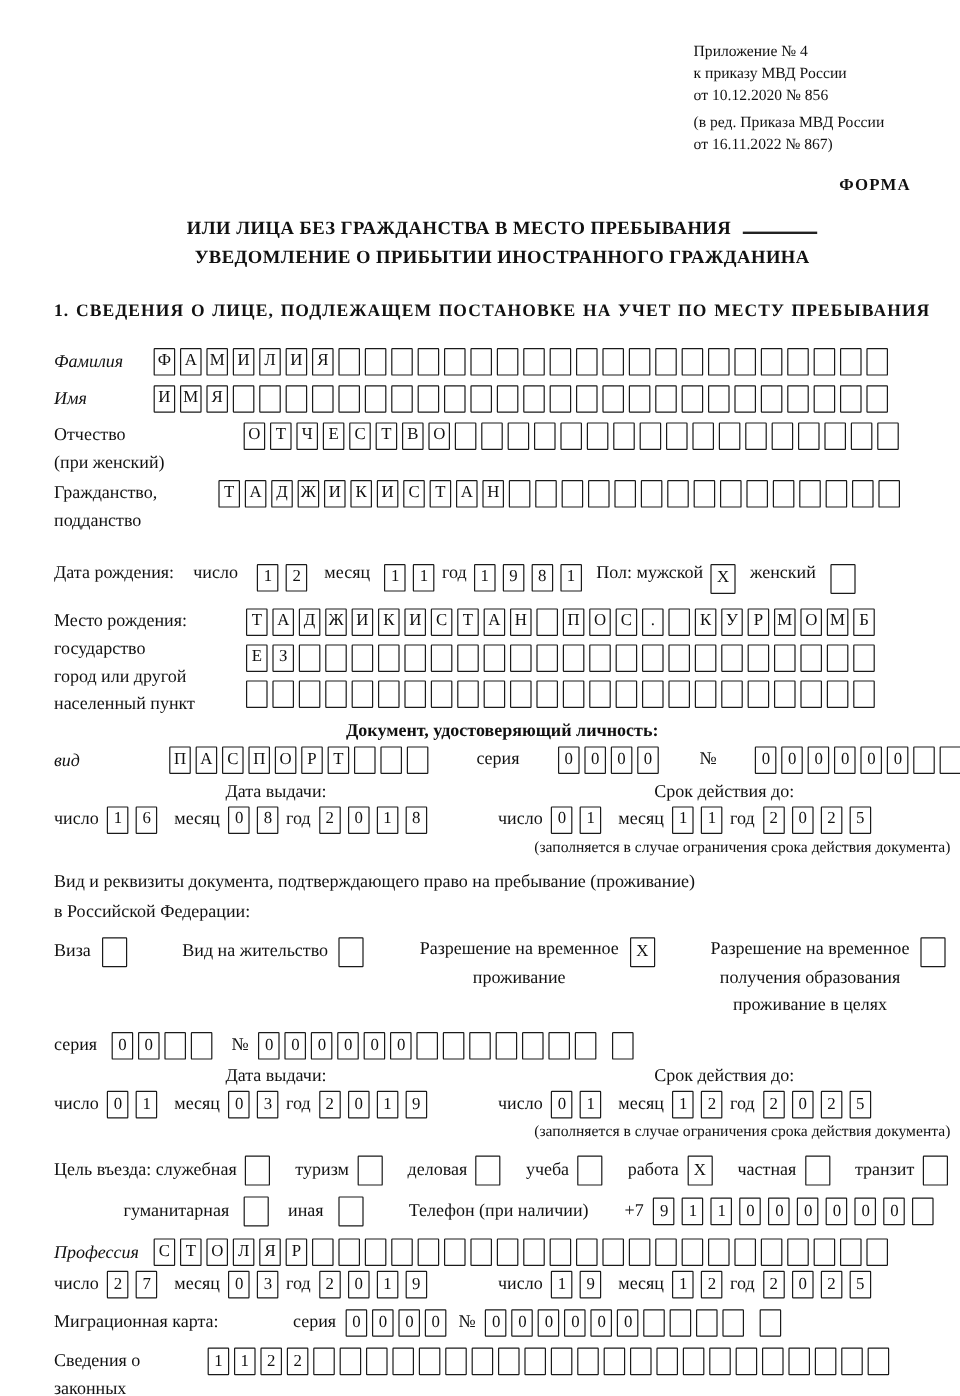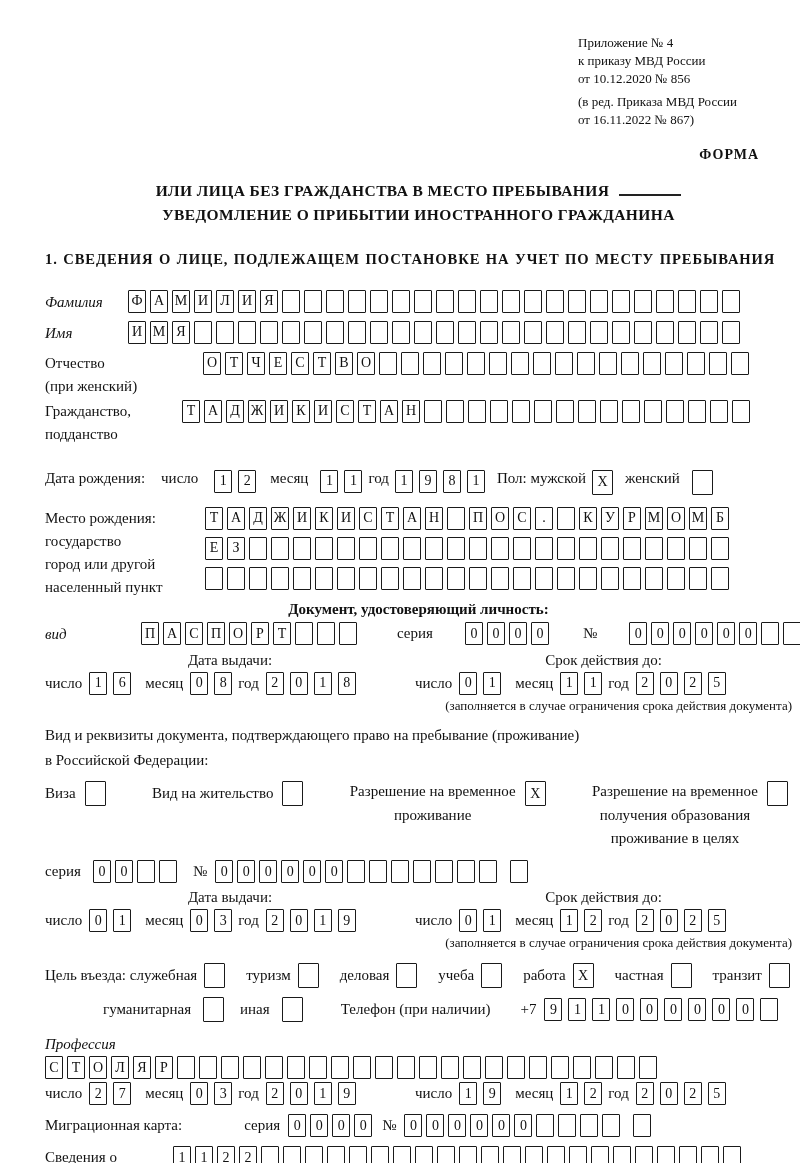--- a/index.html
+++ b/index.html
@@ -570,21 +570,21 @@
         <span class="cell">0</span>
         <span class="cell">0</span>
         <span class="cell">0</span>
         <span class="cell">0</span>
         <span class="cell">0</span>
         <span class="cell">0</span>
         <span class="cell"></span>
       </span>
   </div>
 
-  <div class="row" style="margin-top:10px;flex-direction:column;">
+  <div class="row" style="margin-top:10px;">
     <span class="lbl w83">Профессия</span>
     <span class="cells">
         <span class="cell">С</span>
         <span class="cell">Т</span>
         <span class="cell">О</span>
         <span class="cell">Л</span>
         <span class="cell">Я</span>
         <span class="cell">Р</span>
         <span class="cell"></span>
         <span class="cell"></span>

